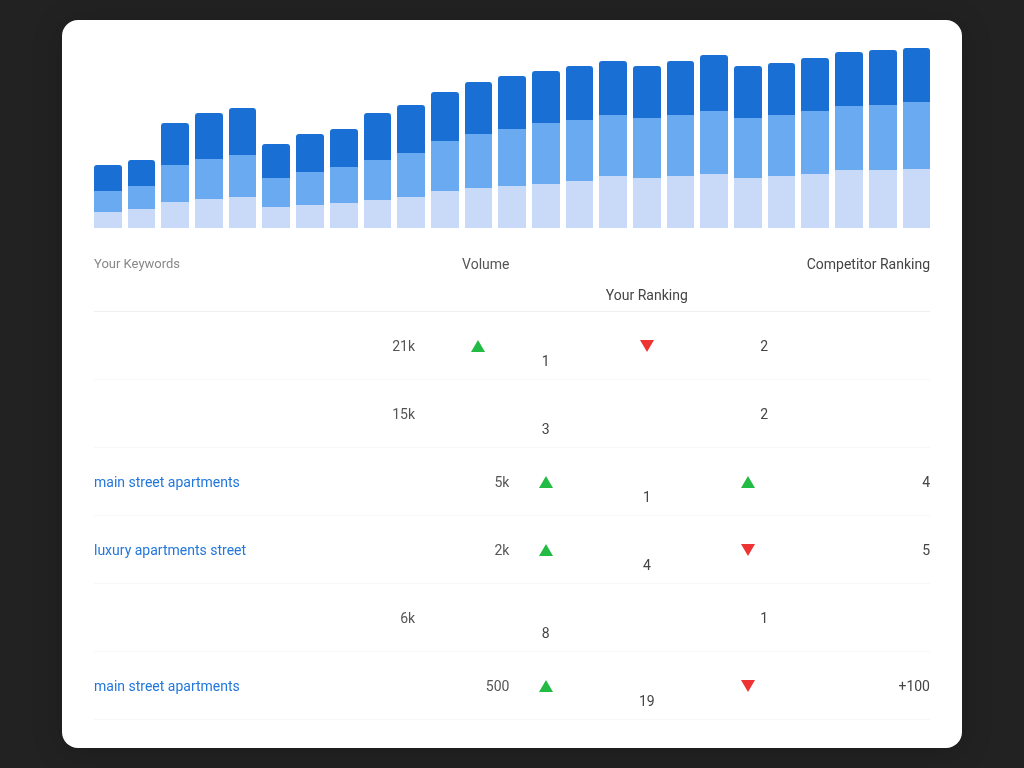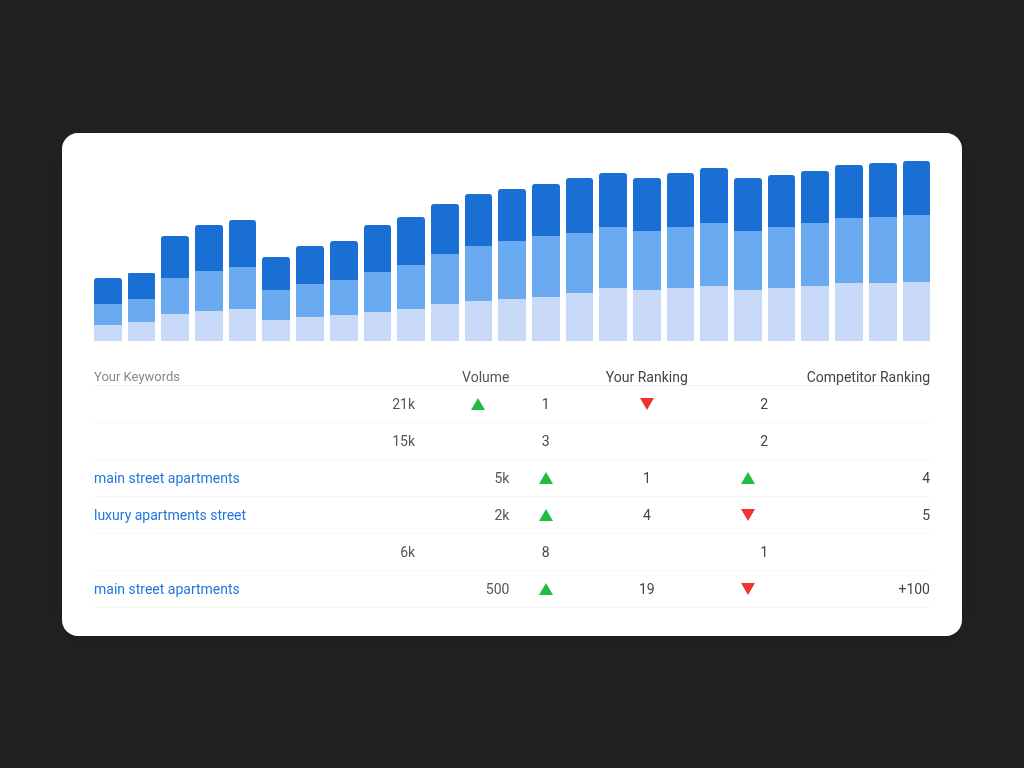--- a/index.html
+++ b/index.html
@@ -30,21 +30,21 @@
     .bar-group {
       display: flex;
       align-items: flex-end;
       gap: 2px;
       flex: 1;
     }
     
     .table-header {
       display: grid;
       grid-template-columns: 2.5fr 0.7fr 0.3fr 1.2fr 0.3fr 1.2fr;
-      padding: 0 0 0 0;
+      padding: 0 0 8px 0;
       border-bottom: 1px solid #f0f0f0;
       color: #888;
       font-size: 13px;
       font-weight: 400;
     }
     .table-header .col-volume { text-align: right; padding-right: 16px; }
     .table-row {
       display: grid;
       grid-template-columns: 2.5fr 0.7fr 0.3fr 1.2fr 0.3fr 1.2fr;
       align-items: center;
@@ -64,20 +64,21 @@
     }
     .col-arrow {
       display: flex;
       align-items: center;
       justify-content: center;
     }
     .col-rank {
       text-align: center;
       color: #444;
       font-size: 14px;
+      margin-top: 31px;
     }
     .col-rank-right {
       text-align: right;
       color: #444;
       font-size: 14px;
     }
     .arrow-up {
       width: 0; height: 0;
       border-left: 7px solid transparent;
       border-right: 7px solid transparent;

